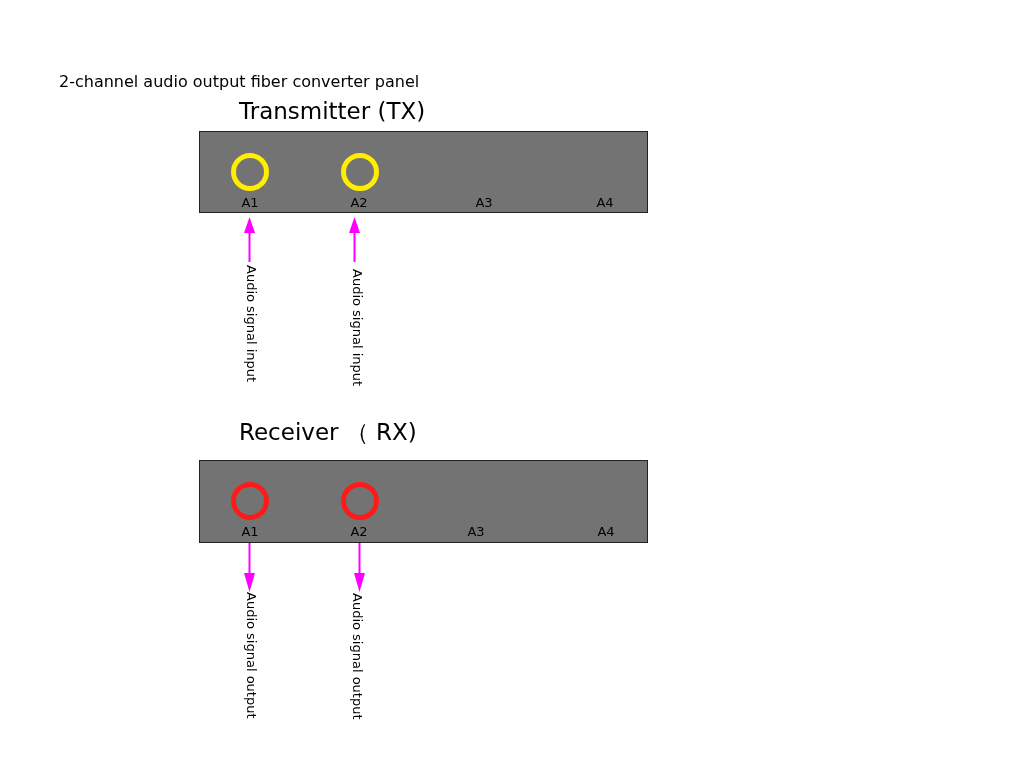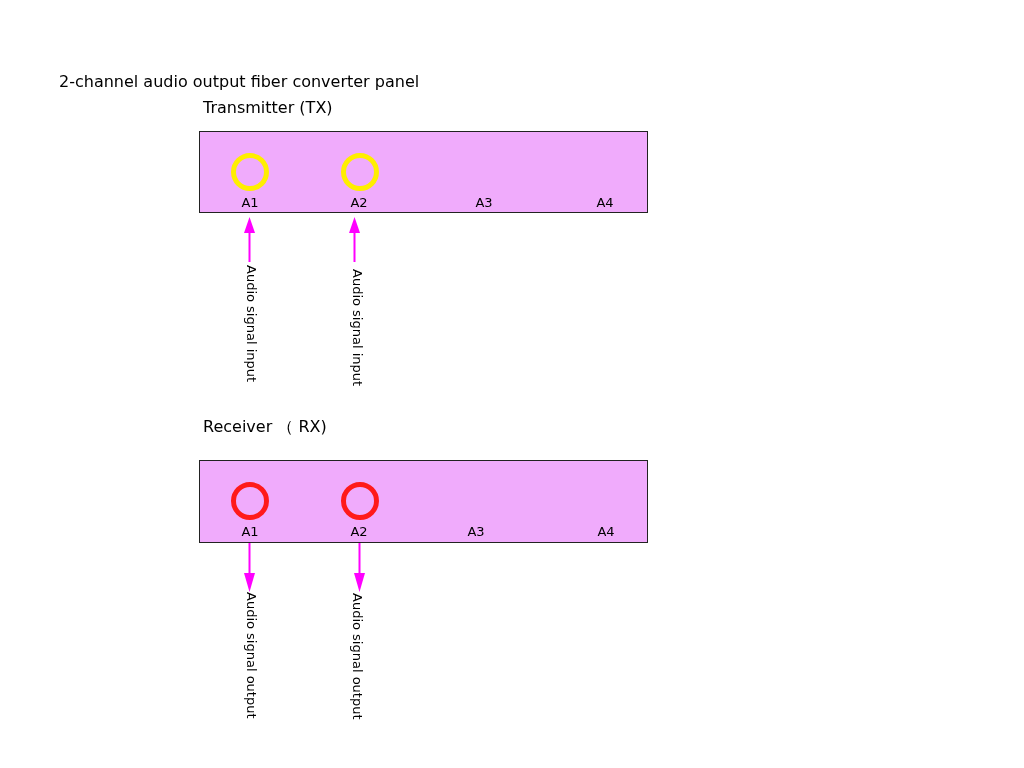--- a/index.html
+++ b/index.html
@@ -1,21 +1,21 @@
 <!DOCTYPE html>
 <html><head>
 <meta charset="utf-8">
 <style>
   html, body { margin:0; padding:0; background:#ffffff; }
   body { width:1024px; height:768px; position:relative; overflow:hidden;
          font-family:"DejaVu Sans", sans-serif; color:#000; }
   .abs { position:absolute; }
   .page-title { left:59px; top:31px; font-size:16px; white-space:nowrap;margin-top:41px; }
-  .section-title { font-size:16px; white-space:nowrap; }
-  .panel-box { border:1.5px solid #222; box-sizing:border-box; background:#f0abfc; }
+  .section-title { font-size:23px; white-space:nowrap;margin-left:36px; }
+  .panel-box { border:1.5px solid #222; box-sizing:border-box; background:#737373; }
   .port { position:absolute; width:38px; height:38px; border-radius:50%; box-sizing:border-box; border-width:5px; border-style:solid; }
   .port-label { position:absolute; font-size:13px; white-space:nowrap; transform:translateX(-50%); }
   .vlabel { position:absolute; font-size:13px; white-space:nowrap; transform-origin:0 0; transform:rotate(90deg); }
   svg.arrows { position:absolute; left:0; top:0; }
 </style>
 </head>
 <body>
 
 <div class="abs page-title">2-channel audio output fiber converter panel</div>
 

